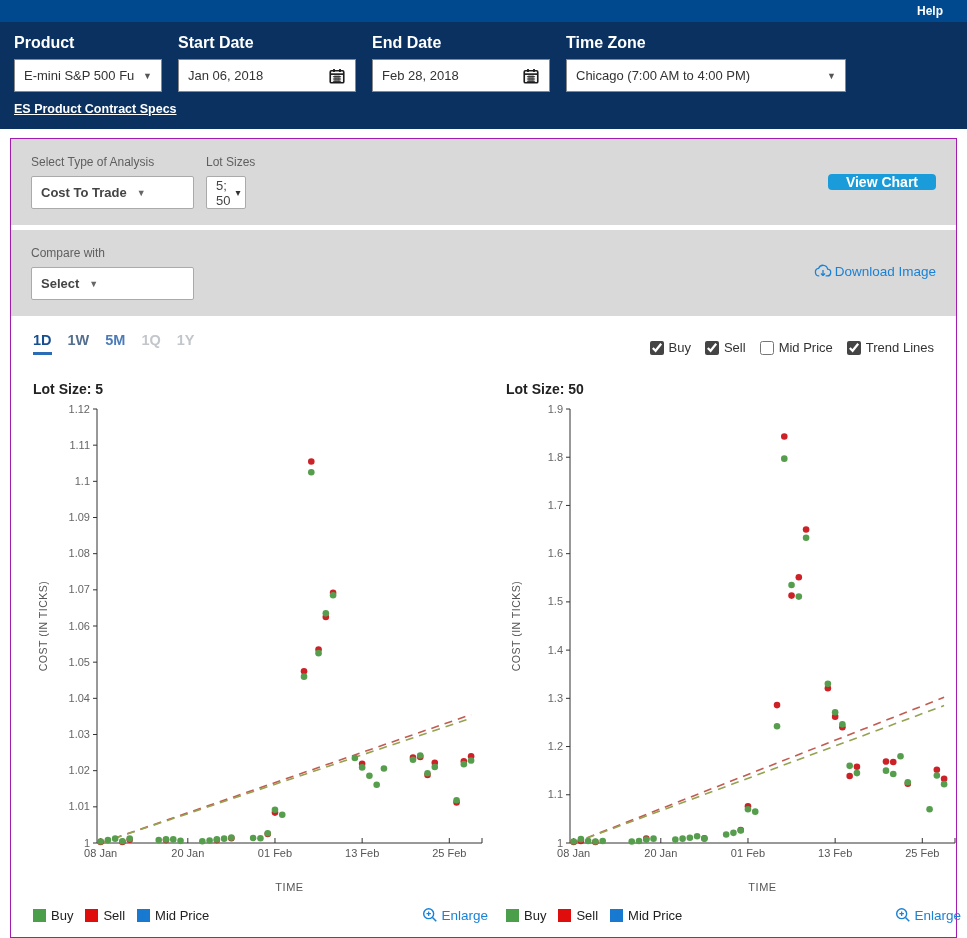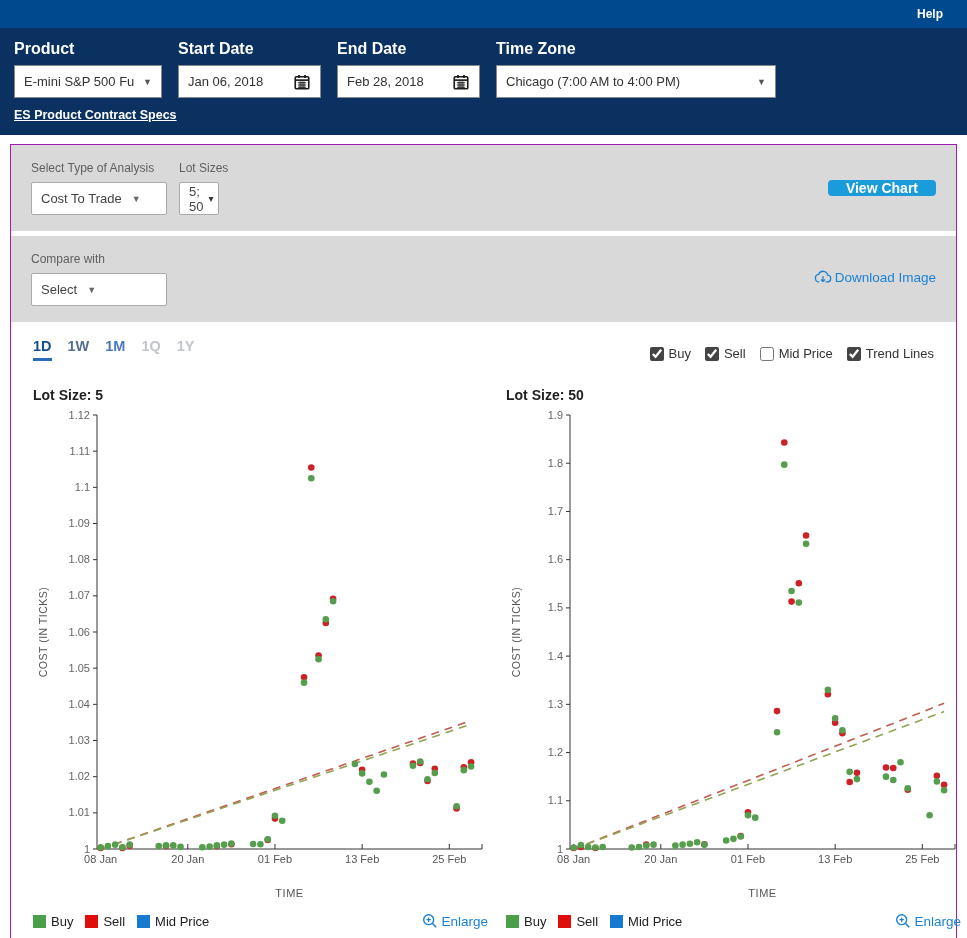--- a/index.html
+++ b/index.html
@@ -1,43 +1,43 @@
 <!DOCTYPE html>
 <html><head>
 <meta charset="utf-8">
 <style>
   * { margin:0; padding:0; box-sizing:border-box; }
   html,body { background:#ffffff; font-family:"Liberation Sans", sans-serif; }
   body { width:967px; }
 
   
-  .topbar { height:28px; background:#01498f; display:flex; align-items:center; justify-content:flex-end; padding-right:24px; }
+  .topbar { height:22px; background:#01498f; display:flex; align-items:center; justify-content:flex-end; padding-right:24px; }
   .topbar a { color:#ffffff; font-size:12px; font-weight:bold; text-decoration:none; }
   .navband { background:#0a3160; padding:12px 14px 12px; }
   .fields-row { display:flex; gap:16px; }
   .field label { display:block; color:#ffffff; font-size:16px; font-weight:bold; margin-bottom:7px; }
   .control { background:#ffffff; height:33px; display:flex; align-items:center; padding:0 9px; font-size:13px; color:#333; border:1px solid #888; }
   .control .val { flex:1; white-space:nowrap; overflow:hidden; }
   .control .arrow { color:#555; font-size:9px; margin-left:6px; }
   .w-product { width:148px; }
-  .w-date { width:143px; }
+  .w-date { width:178px; }
   .w-tz { width:280px; }
   .specs-link { display:inline-block; margin-top:10px; color:#ffffff; font-size:12.5px; font-weight:bold; text-decoration:underline; }
 
   
   .card { margin:9px 10px 0; border:1px solid #a21caf; background:#ffffff; }
   .panel { background:#d9d9d9; padding:16px 20px 16px; }
   .panel-sep { height:5px; background:#ffffff; }
   .panel1-inner { display:flex; align-items:center; }
   .fgroup { margin-right:12px; }
   .fgroup .plabel { display:block; color:#5f5f5f; font-size:12px; margin-bottom:7px; }
   .pselect { background:#fff; border:1px solid #aaa; height:33px; display:flex; align-items:center; padding:0 9px; font-size:13px; color:#444; border-radius:2px; }
   .pselect .arrow { color:#666; font-size:9px; margin-left:10px; }
   .pselect .arrow-solid { color:#333; font-size:10px; margin-left:5px; }
-  .w-analysis { width:136px; }
+  .w-analysis { width:163px;font-weight:bold; }
   .w-lots { width:40px; }
   .btn-primary { margin-left:auto; background:#1a9cdb; color:#fff; font-size:14px; font-weight:bold; border:none; border-radius:4px; padding:0 18px; cursor:pointer; }
   .panel2-inner { display:flex; align-items:center; }
   .blue-link { color:#1a82d6; font-size:13.5px; text-decoration:none; display:inline-flex; align-items:center; gap:3px; cursor:pointer; }
   .dl-wrap { margin-left:auto; }
 
   
   .tabrow { display:flex; align-items:flex-end; padding:0 22px; margin-top:16px; }
   .tabs { display:flex; gap:16px; }
   .tab { font-size:14.5px; font-weight:bold; text-decoration:none; padding-bottom:4px; }
@@ -167,21 +167,21 @@
           <span>Download Image</span>
         </a>
       </div>
     </div>
   </div>
 
   <div class="tabrow">
     <div class="tabs" id="tabs">
         <a href="#" class="tab active">1D</a>
         <a href="#" class="tab enabled1">1W</a>
-        <a href="#" class="tab enabled2">1M</a>
+        <a href="#" class="tab enabled2">5M</a>
         <a href="#" class="tab disabled">1Q</a>
         <a href="#" class="tab disabled">1Y</a>
       </div>
     <div class="toggles" id="toggles">
         <label class="toggle">
           <input type="checkbox" checked="" style="">
           <span>Buy</span>
         </label>
         <label class="toggle">
           <input type="checkbox" checked="" style="">

